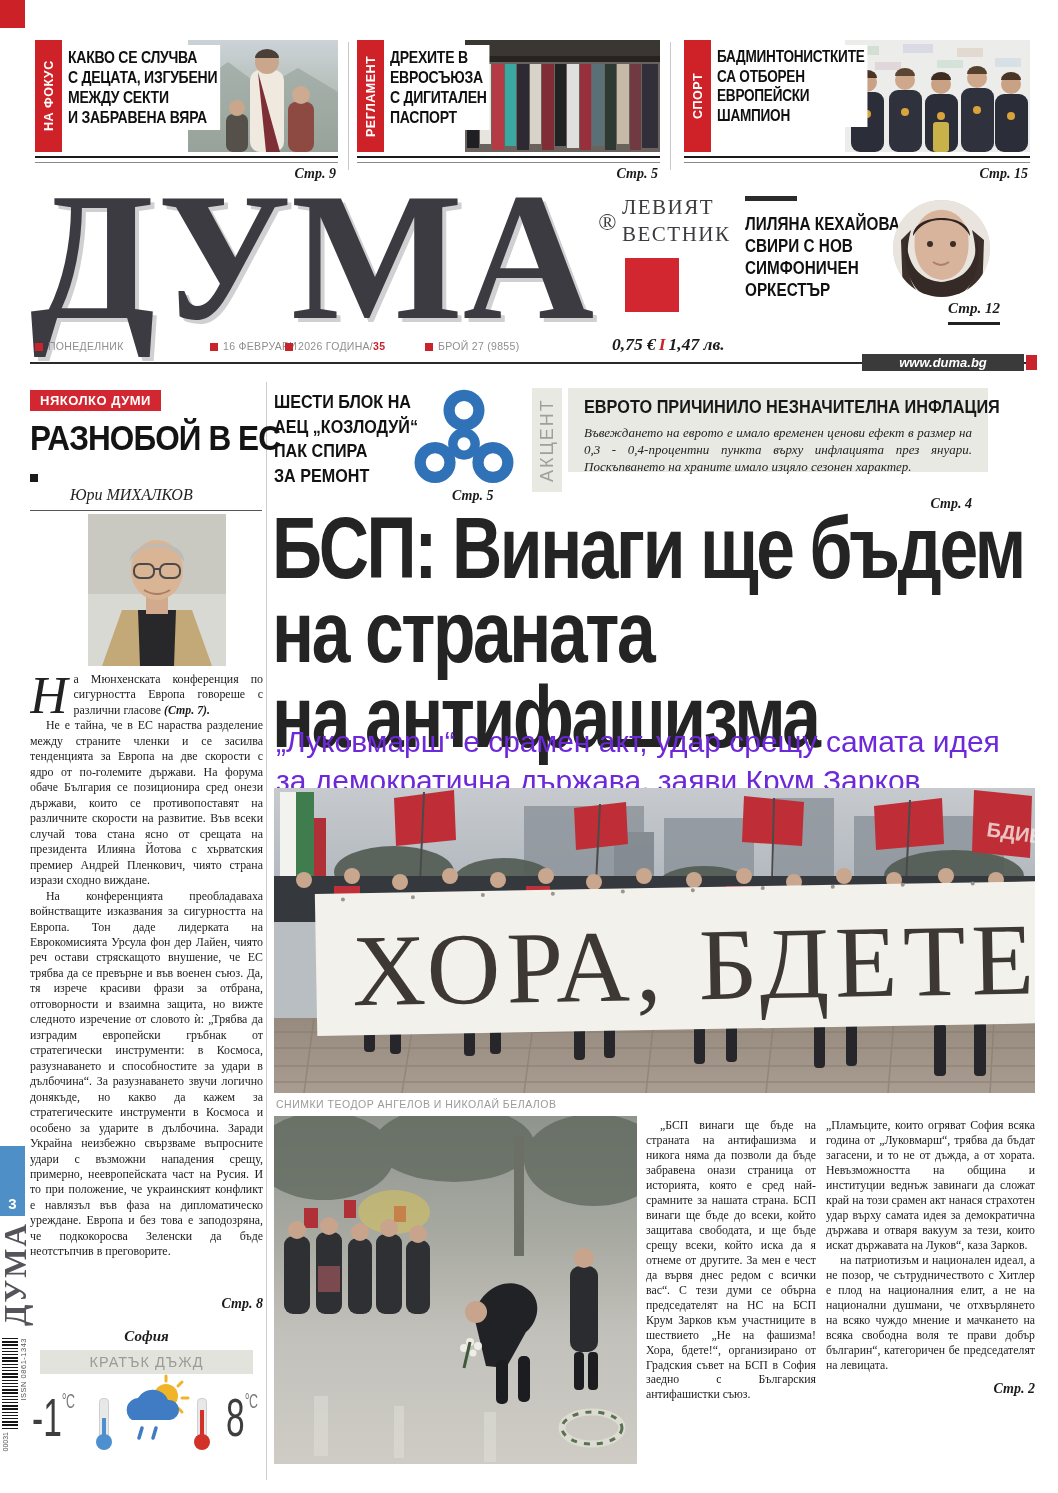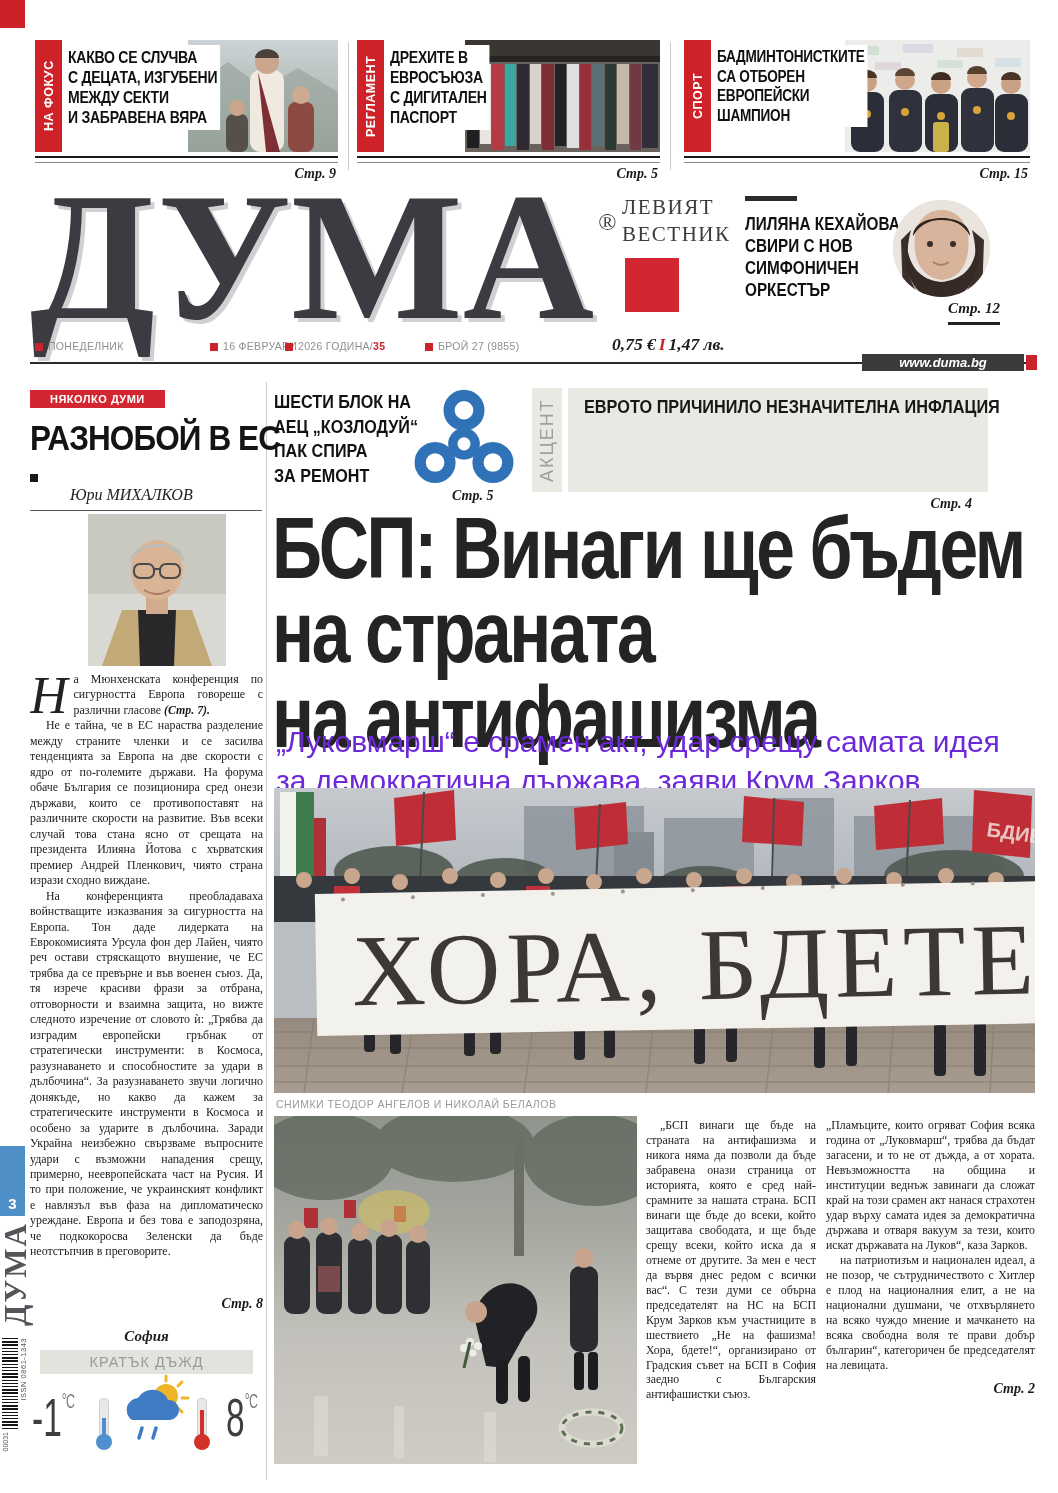--- a/index.html
+++ b/index.html
@@ -60,22 +60,22 @@
   .price{left:612px;top:334px;font-family:"Liberation Serif",serif;font-style:italic;font-weight:bold;font-size:17.5px;color:#1c1c1c;}
   .price .sep{color:#c9232b;padding:0 3px;}
   .mainrule{left:30px;top:362px;width:1005px;height:2px;background:#2a2a2a;}
   .webbar{left:862px;top:354px;width:162px;height:17px;background:#3a3a3a;color:#fff;
      font-weight:bold;font-style:italic;font-size:13px;text-align:center;line-height:17px;z-index:3;}
   .webbar-sq{left:1026px;top:355px;width:11px;height:15px;background:#c9232b;z-index:3;}
 
   .vline{left:266px;top:382px;width:1px;height:1098px;background:#ccc;}
 
   
-  .op-label{left:30px;top:390px;background:#d22730;color:#fff;font-weight:bold;font-size:11px;
-     letter-spacing:.5px;padding:3px 20px;}
+  .op-label{left:30px;top:390px;background:#d22730;color:#fff;font-weight:bold;font-size:13px;
+     letter-spacing:.5px;padding:3px 10px;}
   .op-head{left:30px;top:418px;font-weight:bold;font-size:35px;letter-spacing:-1px;color:#141414;
      transform:scaleX(.9);transform-origin:0 0;white-space:nowrap;}
   .op-sq{left:30px;top:474px;width:8px;height:8px;background:#1a1a1a;}
   .op-author{left:30px;top:486px;font-family:"Liberation Serif",serif;font-style:italic;font-size:16px;color:#222;margin-left:40px;}
   .op-rule{left:30px;top:510px;width:232px;height:1px;background:#555;}
   .op-photo{left:88px;top:514px;width:138px;height:152px;background:linear-gradient(180deg,#e3e3df,#cfcfc9);}
   .op-art{left:30px;top:672px;width:233px;height:620px;overflow:hidden;
      font-family:"Liberation Serif",serif;font-size:11.9px;line-height:1.3;text-align:justify;color:#1b1b1b;}
   .op-art p{margin:0;}
   .op-art p+p{text-indent:16px;}
@@ -104,21 +104,21 @@
   
   .kz-title{left:274px;top:390px;font-weight:bold;font-size:19px;line-height:1.3;color:#121212;
      transform:scaleX(.85);transform-origin:0 0;}
   .kz-logo{left:408px;top:386px;width:112px;height:112px;}
   .kz-page{left:452px;top:488px;}
 
   
   .ak-label{left:532px;top:388px;width:30px;height:104px;background:#e9e9e4;}
   .ak-label span{position:absolute;left:0;top:0;width:30px;height:104px;display:flex;align-items:center;justify-content:center;
      writing-mode:vertical-rl;transform:rotate(180deg);color:#a0a09a;font-size:18px;letter-spacing:2px;}
-  .ak-box{left:568px;top:388px;width:420px;height:104px;background:#e9e9e4;padding:8px 16px;box-sizing:border-box;}
+  .ak-box{left:568px;top:388px;width:420px;height:84px;background:#e9e9e4;padding:8px 16px;box-sizing:border-box;}
   .ak-head{font-weight:bold;font-size:18.5px;color:#181818;transform:scaleX(.88);transform-origin:0 0;white-space:nowrap;}
   .ak-body{margin-top:6px;font-family:"Liberation Serif",serif;font-style:italic;font-size:13px;line-height:1.32;color:#222;text-align:justify;}
   .ak-page{left:552px;top:496px;width:420px;text-align:right;}
 
   
   .lead-head{left:272px;top:506px;width:960px;font-weight:bold;font-size:87px;line-height:.97;
      letter-spacing:-3px;color:#242424;transform:scaleX(.8);transform-origin:0 0;}
   .lead-sub{left:276px;top:722px;font-size:30px;line-height:1.3;color:#6d28d9;}
   .lead-photo{left:274px;top:788px;width:761px;height:305px;overflow:hidden;background:#b9bec3;}
   .credit{left:276px;top:1098px;font-size:10.5px;color:#9a9a9a;letter-spacing:.5px;}
@@ -377,20 +377,21 @@
     </g>
   </svg>
 </div>
 <div class="abs kz-page pgref">Стр. 5</div>
 
 <div class="abs ak-label">
     <span>АКЦЕНТ</span>
   </div>
 <div class="abs ak-box">
   <div class="ak-head">ЕВРОТО ПРИЧИНИЛО НЕЗНАЧИТЕЛНА ИНФЛАЦИЯ</div>
+  <div class="ak-body">Въвеждането на еврото е имало временен ценови ефект в размер на 0,3 - 0,4-процентни пункта върху инфлацията през януари. Поскъпването на храните имало изцяло сезонен характер.</div>
 </div>
 <div class="abs ak-page pgref">Стр. 4</div>
 
 <div class="abs lead-head prewrap">БСП: Винаги ще бъдем
 на страната
 на антифашизма</div>
 <div class="abs lead-sub prewrap">„Луковмарш“ е срамен акт, удар срещу самата идея
 за демократична държава, заяви Крум Зарков</div>
 
 <div class="abs lead-photo">

